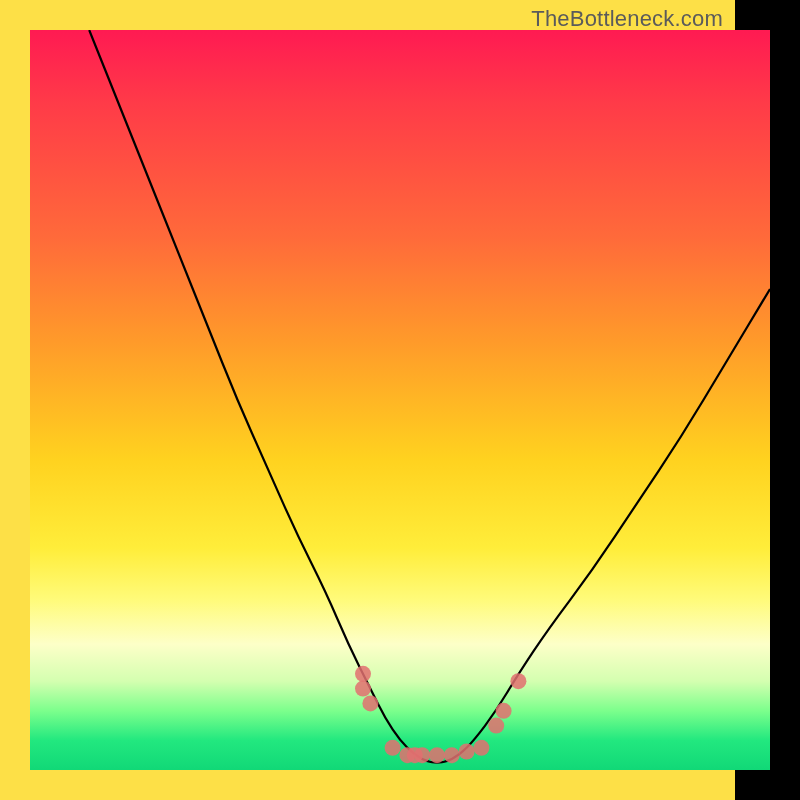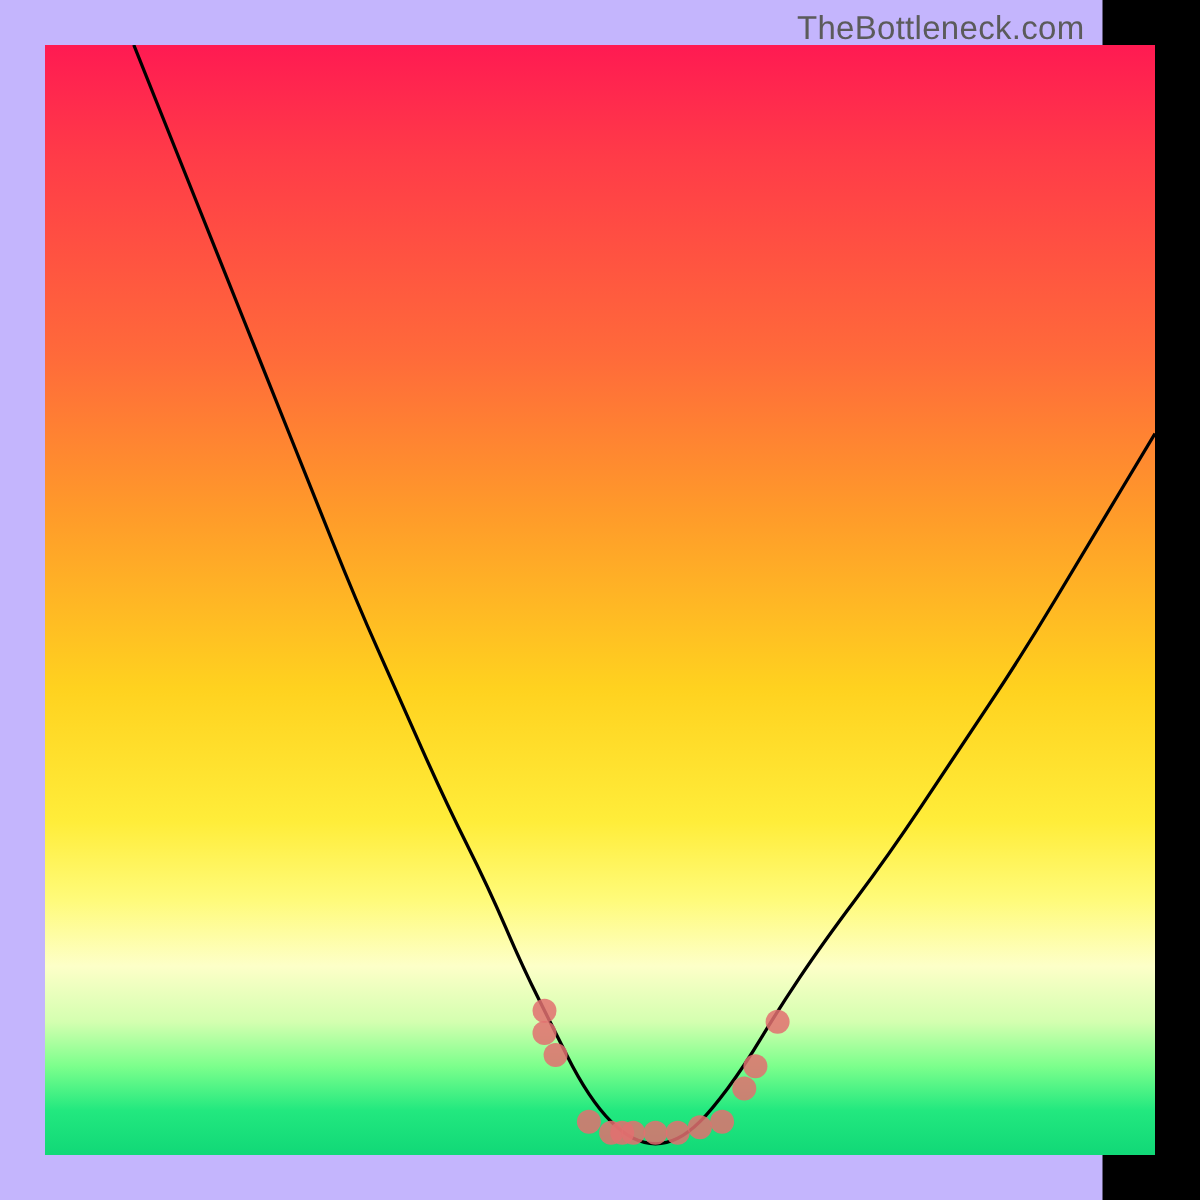--- a/index.html
+++ b/index.html
@@ -8,21 +8,21 @@
     width: 800px;
     height: 800px;
     overflow: hidden;
     background: #000;
     font-family: Arial, Helvetica, sans-serif;
   }
   .frame {
     position: relative;
     width: 735px;
     height: 800px;
-    background: #c4b5fd;
+    background: #fde047;
     text-align: center;
   }
   .plot {
     position: absolute;
     left: 30px;
     top: 30px;
     width: 740px;
     height: 740px;
     
     background: linear-gradient(

